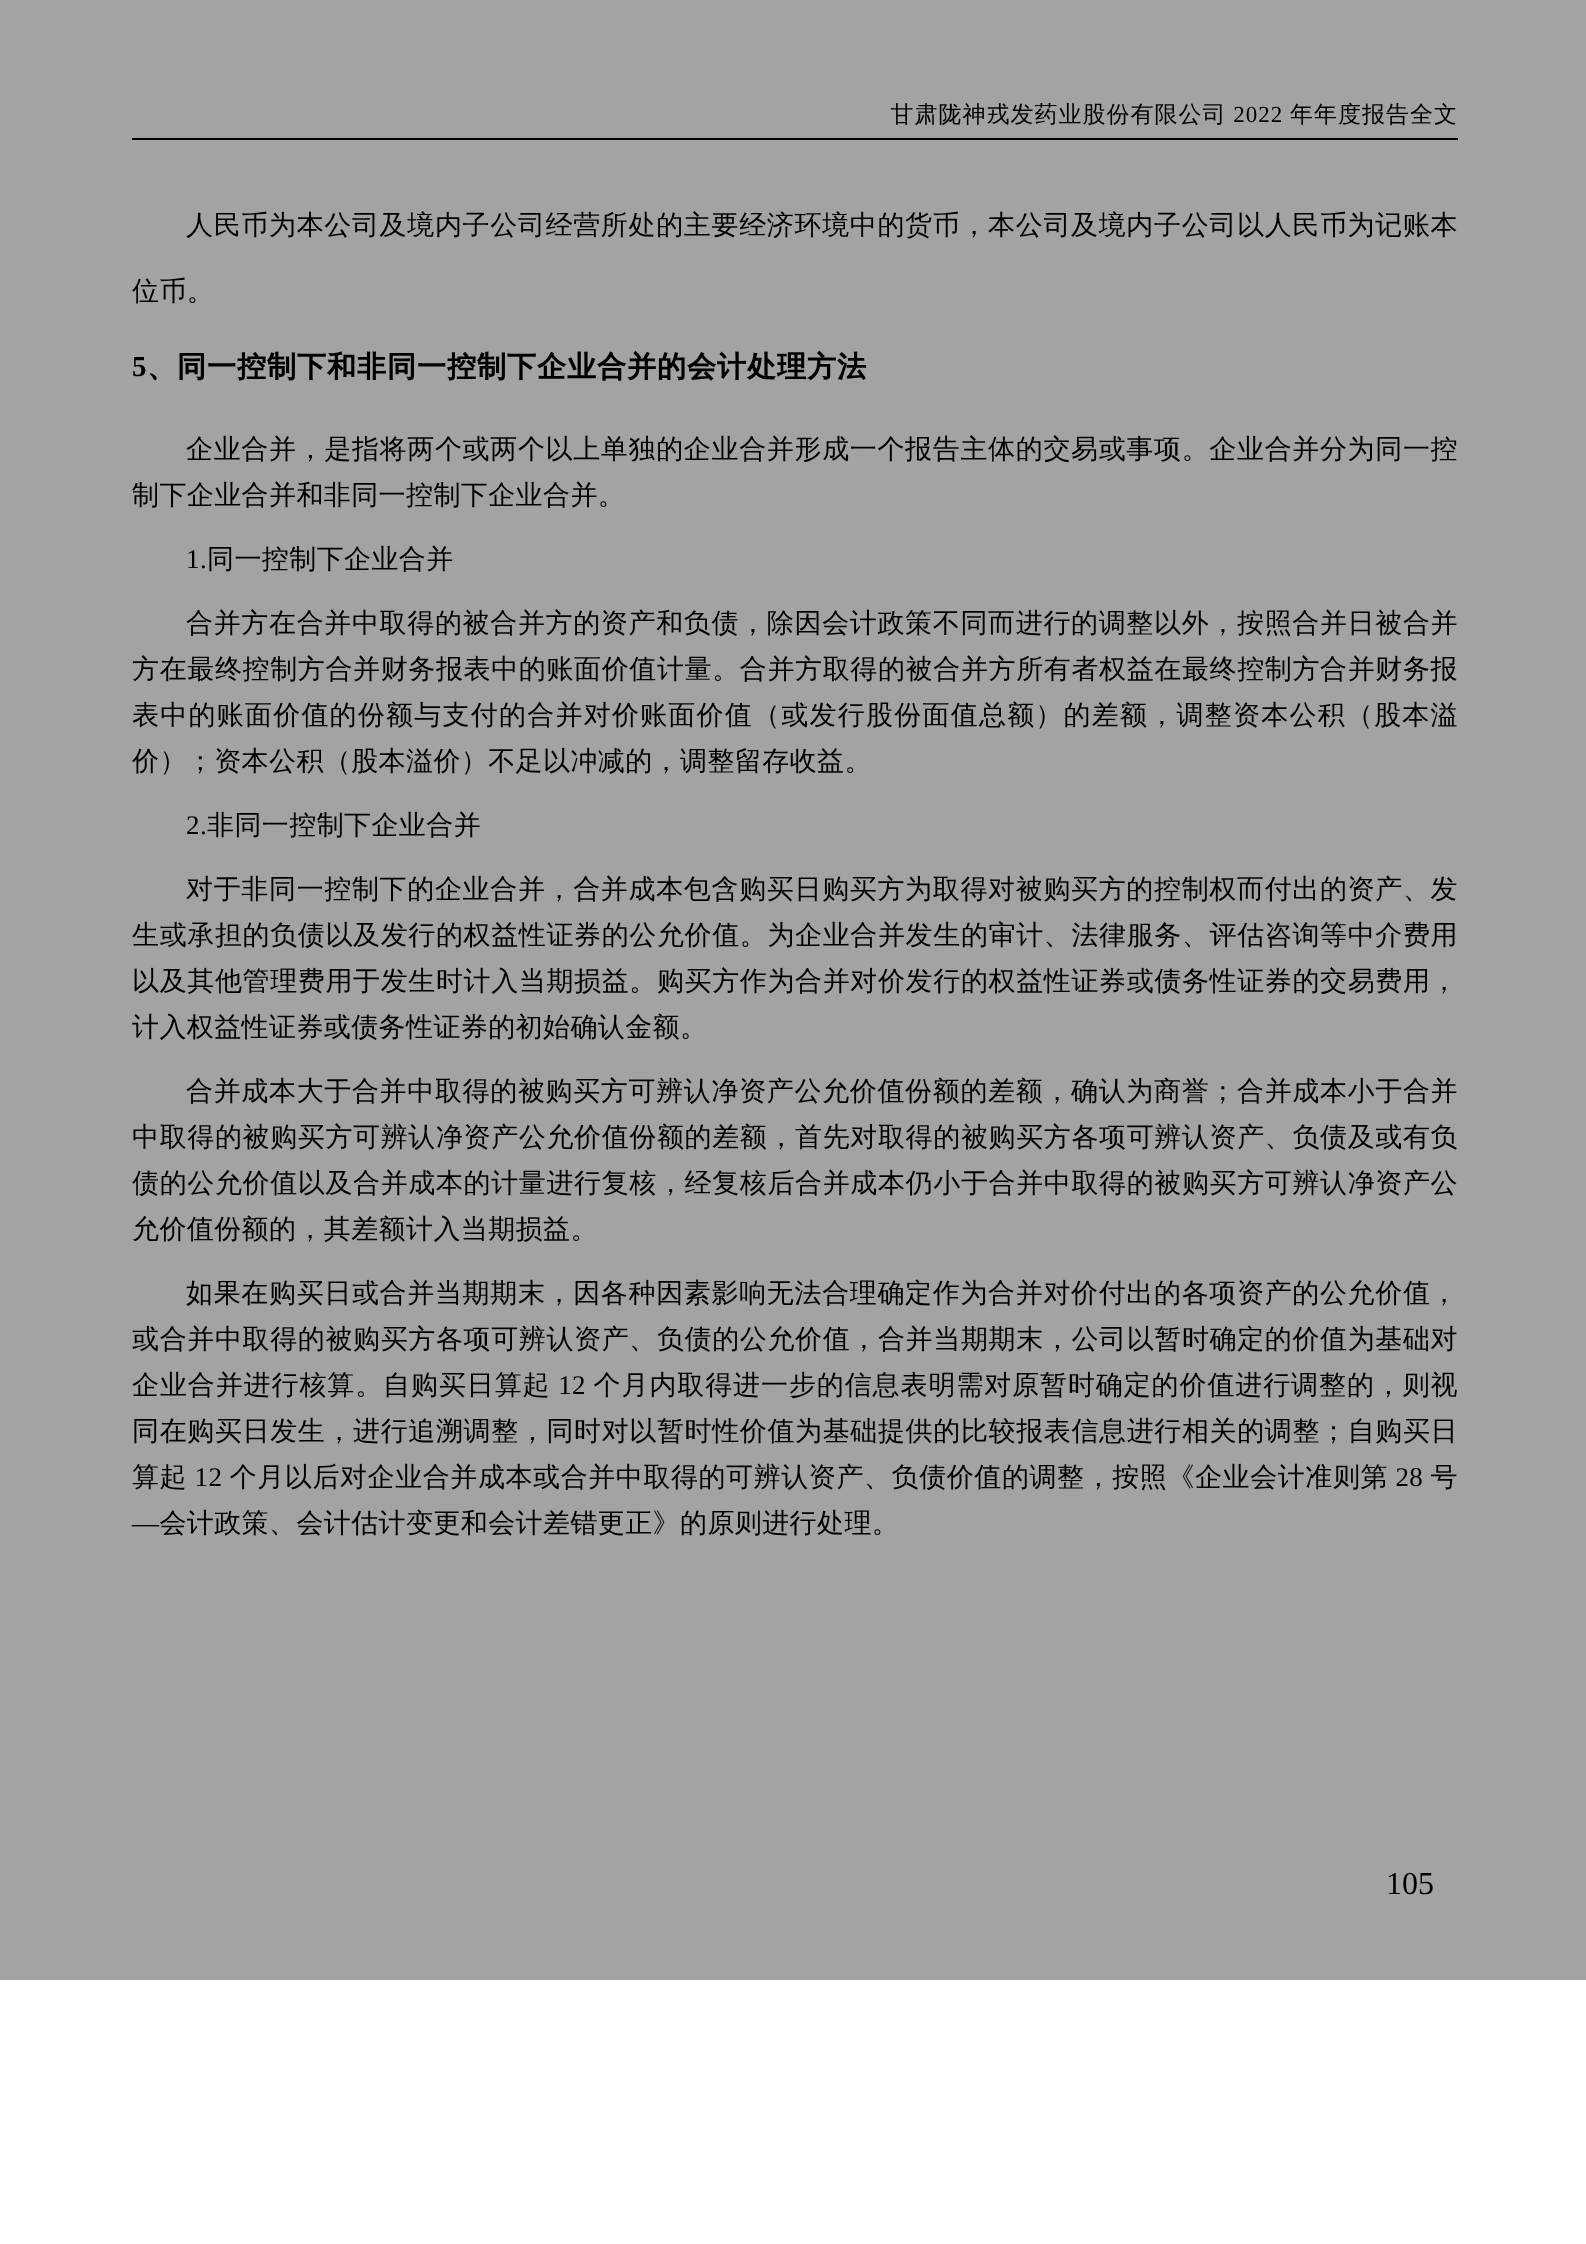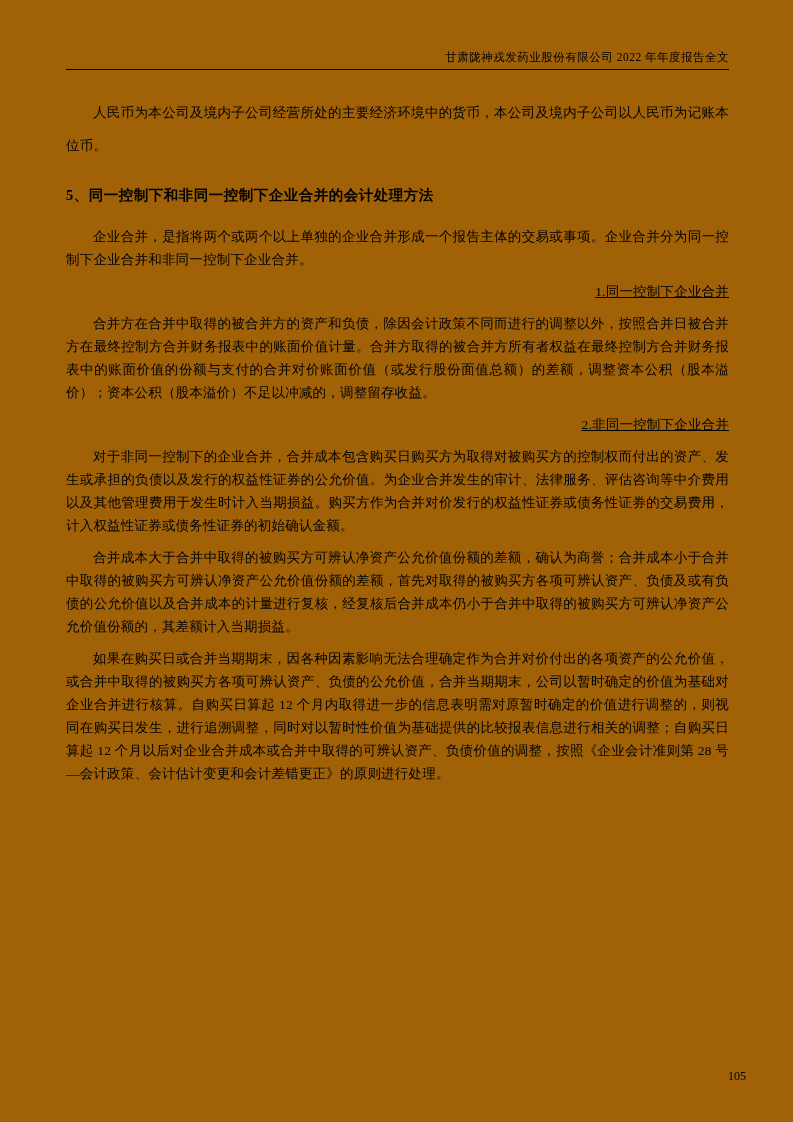--- a/index.html
+++ b/index.html
@@ -5,65 +5,64 @@
   * { margin: 0; padding: 0; box-sizing: border-box; }
   html, body { width: 793px; height: 1122px; background: #ffffff; }
   body {
     font-family: "Liberation Serif", "DejaVu Serif", serif;
     color: #000000;
     overflow: hidden;
   }
   .page {
     position: relative;
     width: 793px;
-    height: 1122px;
+    height: 990px;
     padding: 50px 64px 0 66px;
-    background: #a16207;
+    background: #a3a3a3;
   }
   .header {
     border-bottom: 1px solid #000000;
     padding-bottom: 4px;
     margin-bottom: 26px;
   }
   .header-title {
     text-align: right;
     font-size: 11.5px;
     letter-spacing: 0.5px;
     color: #000000;
   }
   .heading {
     font-size: 14.5px;
     font-weight: bold;
     margin: 0 0 20px 0;
     letter-spacing: 0.5px;
   }
   .heading.second {
-    margin-top: 24px;
+    margin-top: 12px;
   }
   .para {
     font-size: 13.5px;
     line-height: 23px;
     text-indent: 2em;
     text-align: justify;
     margin: 0 0 9px 0;
     letter-spacing: 0.2px;
   }
   .para.wide {
     line-height: 33px;
     margin-bottom: 10px;
   }
   .para.sub {
-    text-align: right;
-    text-decoration: underline;
+    text-align: left;
   }
   .page-number {
     position: absolute;
-    right: 47px;
+    right: 76px;
     bottom: 38px;
-    font-size: 12px;
+    font-size: 16px;
     color: #000000;
   }
 </style>
 </head>
 <body>
 
 <div class="page">
 
   <div class="header">
     <div class="header-title">甘肃陇神戎发药业股份有限公司 2022 年年度报告全文</div>

